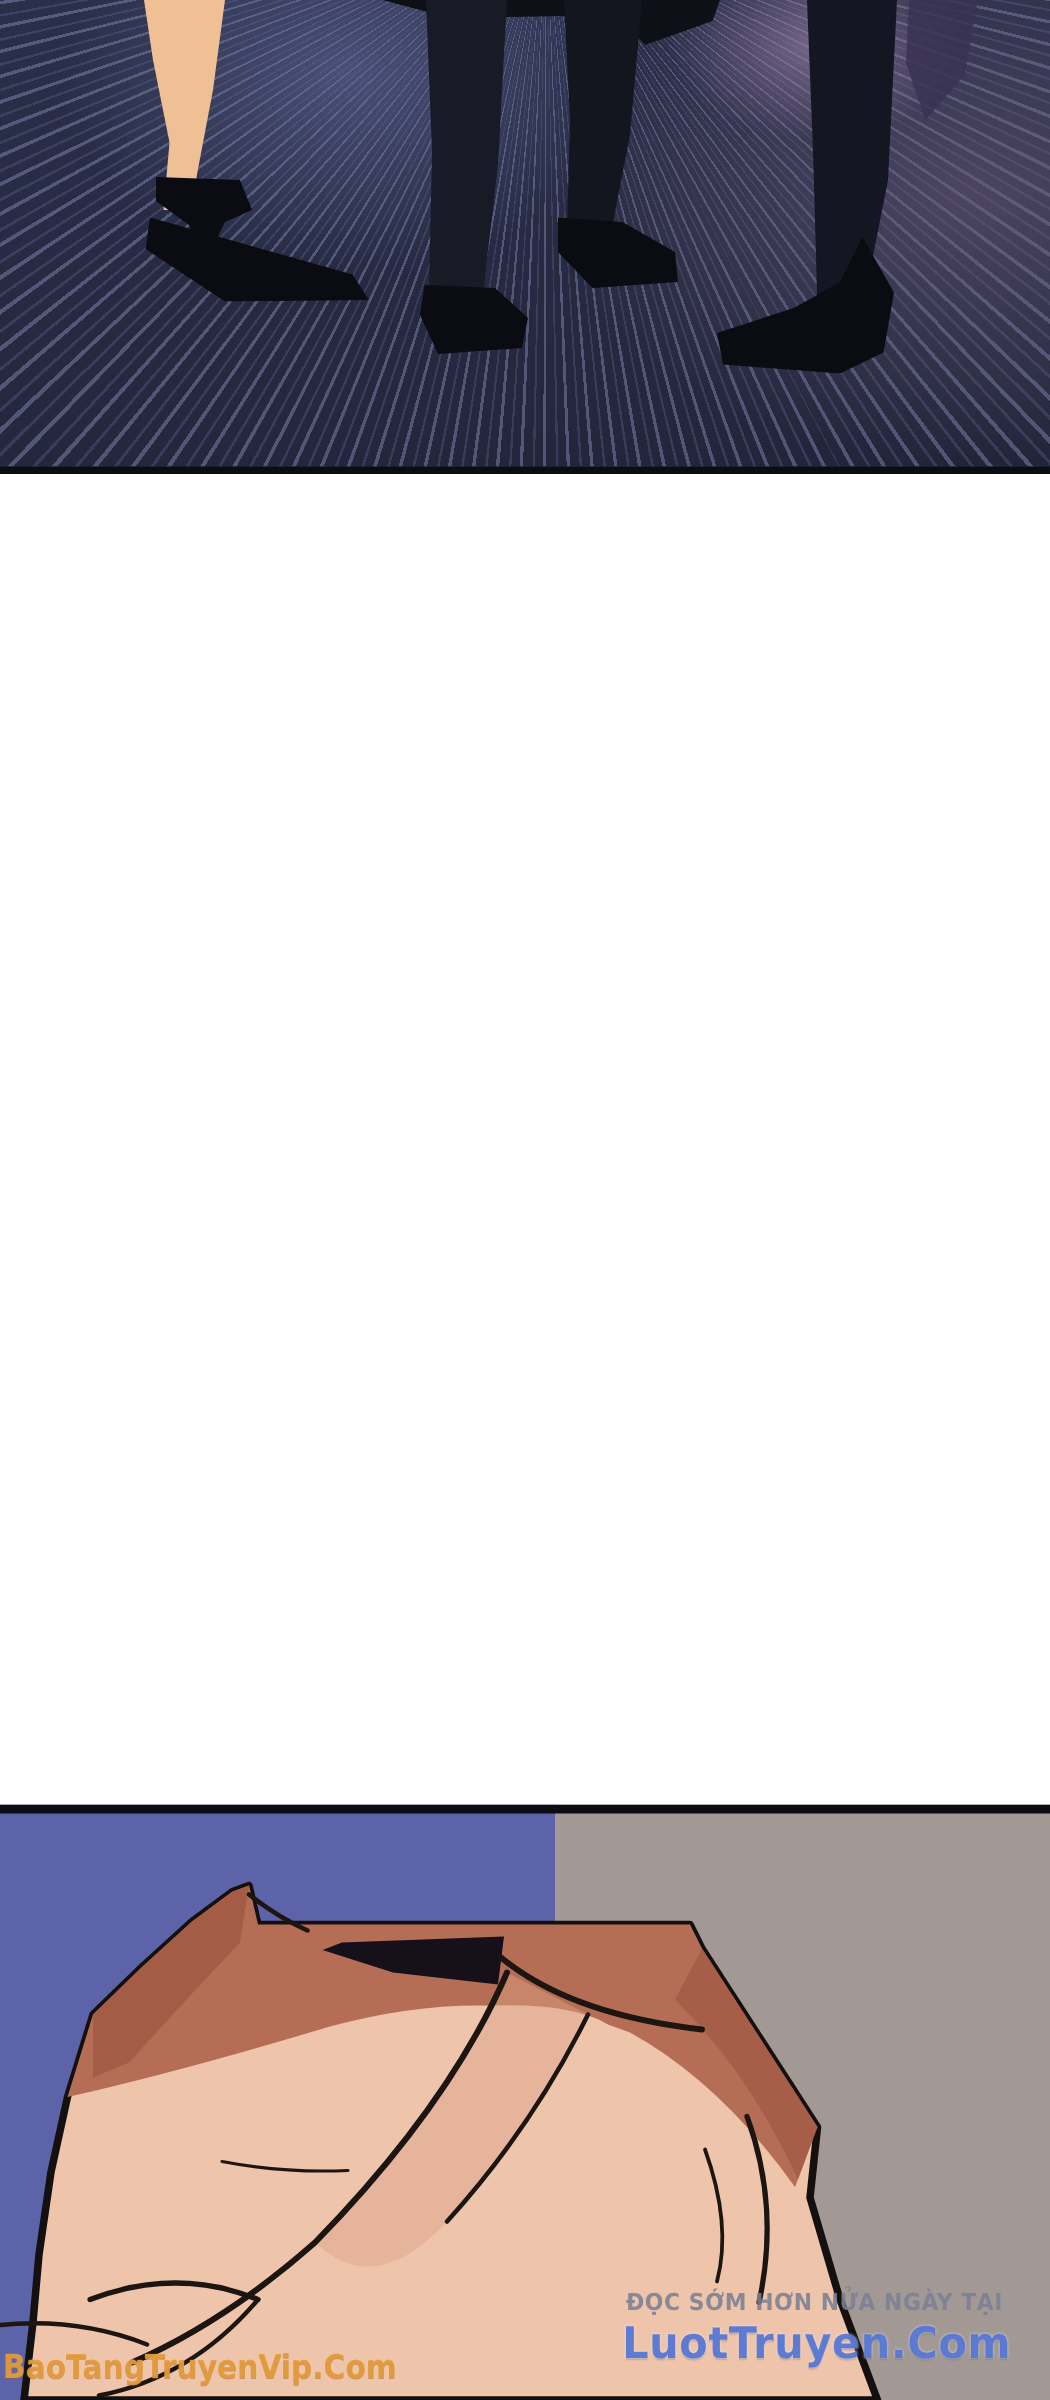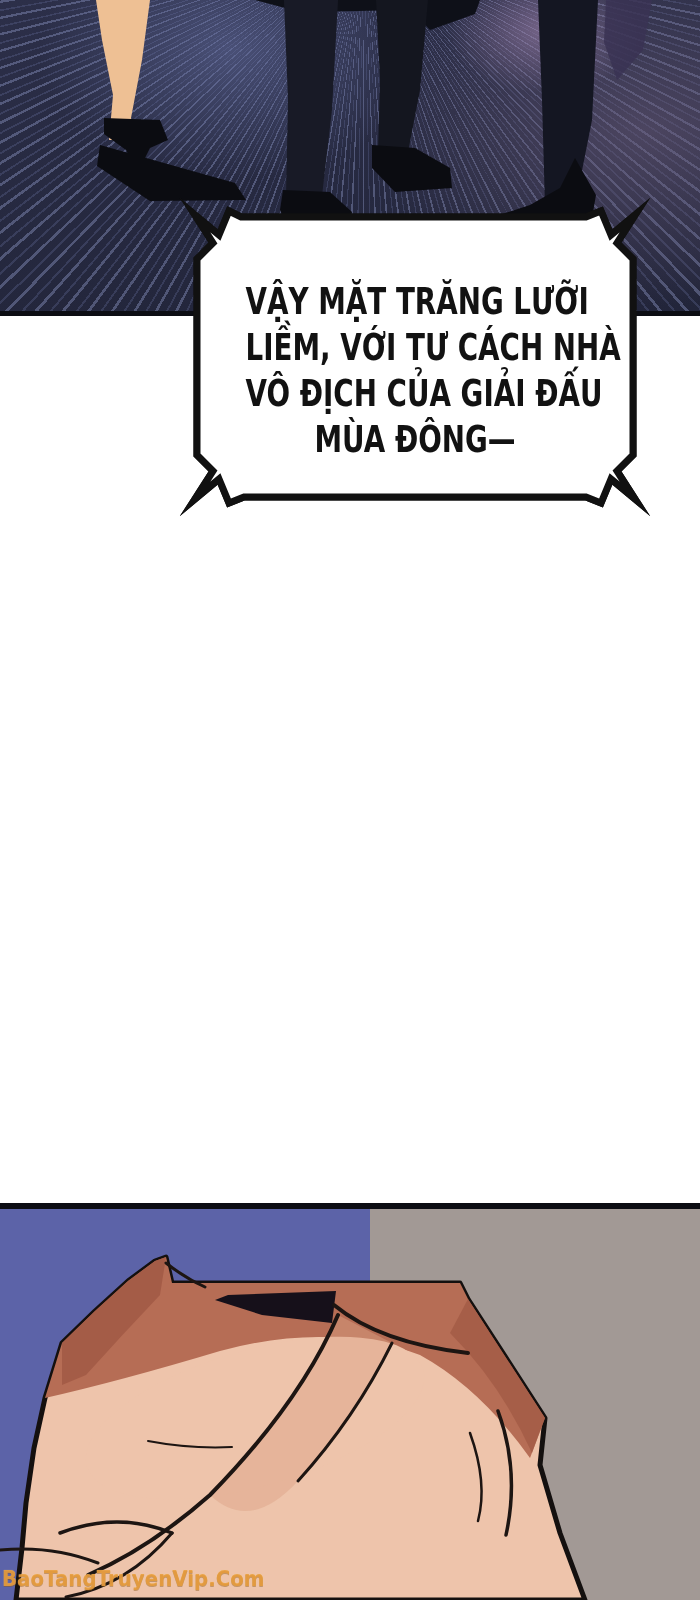--- a/index.html
+++ b/index.html
@@ -110,30 +110,21 @@
         <path d="M172,330 Q128,382 66,394" stroke-width="3"></path>
         <path d="M0,347 Q52,342 98,360" stroke-width="3"></path>
         <path d="M498,208 Q520,268 506,332" stroke-width="3.5"></path>
         <path d="M470,230 Q488,280 478,318" stroke-width="2.5"></path>
         <path d="M148,238 Q190,246 232,244" stroke-width="2"></path>
         <path d="M166,60 Q185,75 205,84" stroke-width="3"></path>
       </g>
     </svg>
   </section>
 
-  <section class="bubble bubble1">
-    <svg viewBox="0 0 452 296" width="452" height="296">
-      <path id="bp1" d="M52,8 H397 L412,2 L422,26 L446,6 L428,34 L444,50 V246 L428,262 L446,290 L422,270 L412,294 L397,288
-        H55 L40,294 L30,270 L6,290 L24,262 L8,246 V50 L24,34 L6,6 L30,26 L40,2 Z" fill="#ffffff" stroke="#111111" stroke-width="7" stroke-linejoin="miter" stroke-miterlimit="8"></path>
-      <use href="#bp1" fill="none" stroke="#ffffff" stroke-width="2.4"></use>
-    </svg>
-    <div class="btext">
-      <p>VẬY MẶT TRĂNG LƯỠI</p>
-      <p>LIỀM, VỚI TƯ CÁCH NHÀ</p>
-      <p>VÔ ĐỊCH CỦA GIẢI ĐẤU</p>
-      <p>MÙA ĐÔNG—</p>
-    </div>
-  </section>
 
 
+  <div class="wm wm-right">
+    <div class="wm-r1">ĐỌC SỚM HƠN NỬA NGÀY TẠI</div>
+    <div class="wm-r2">LuotTruyen.Com</div>
+  </div>
   <div class="wm wm-left">BaoTangTruyenVip.Com</div>
 
 </div>
 
 </body></html>

